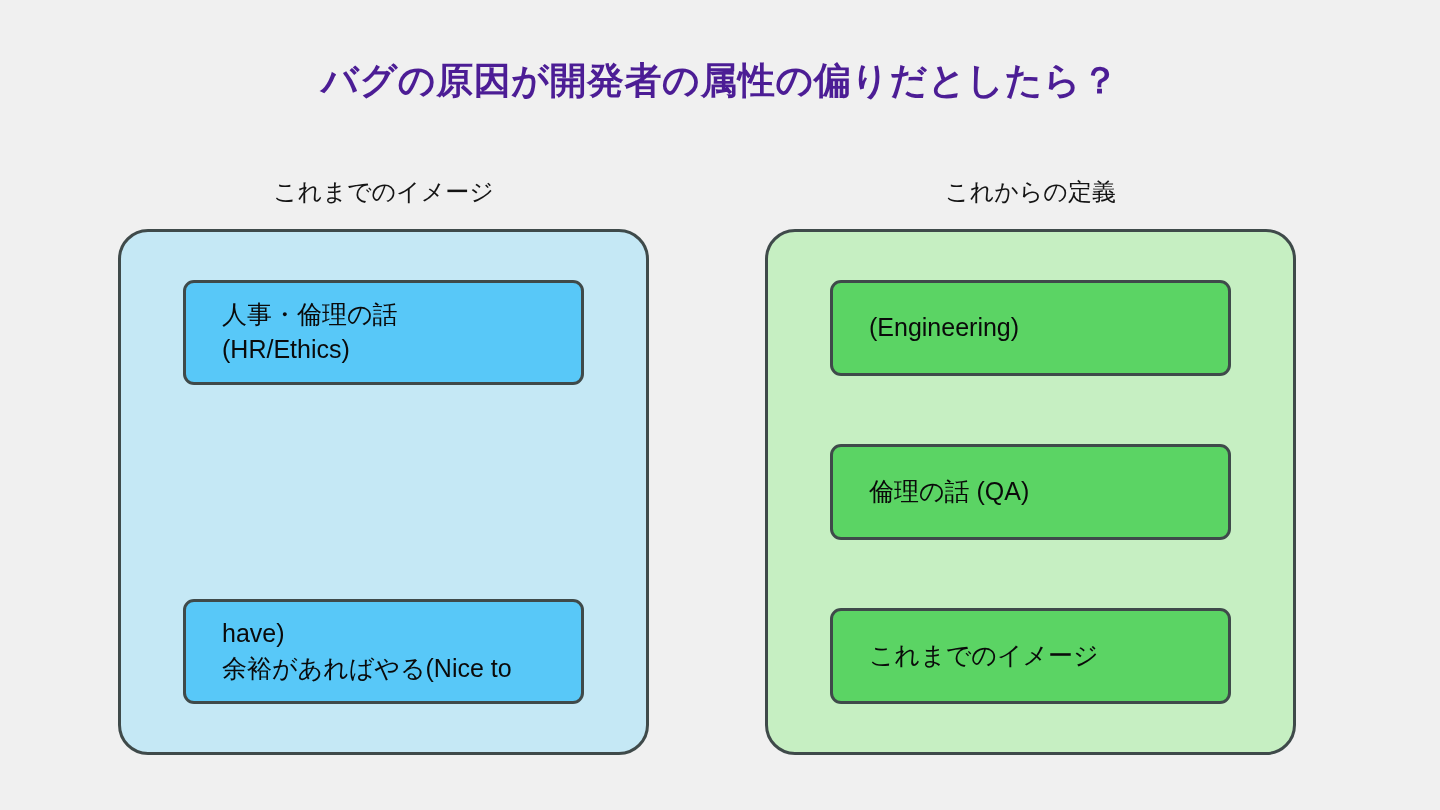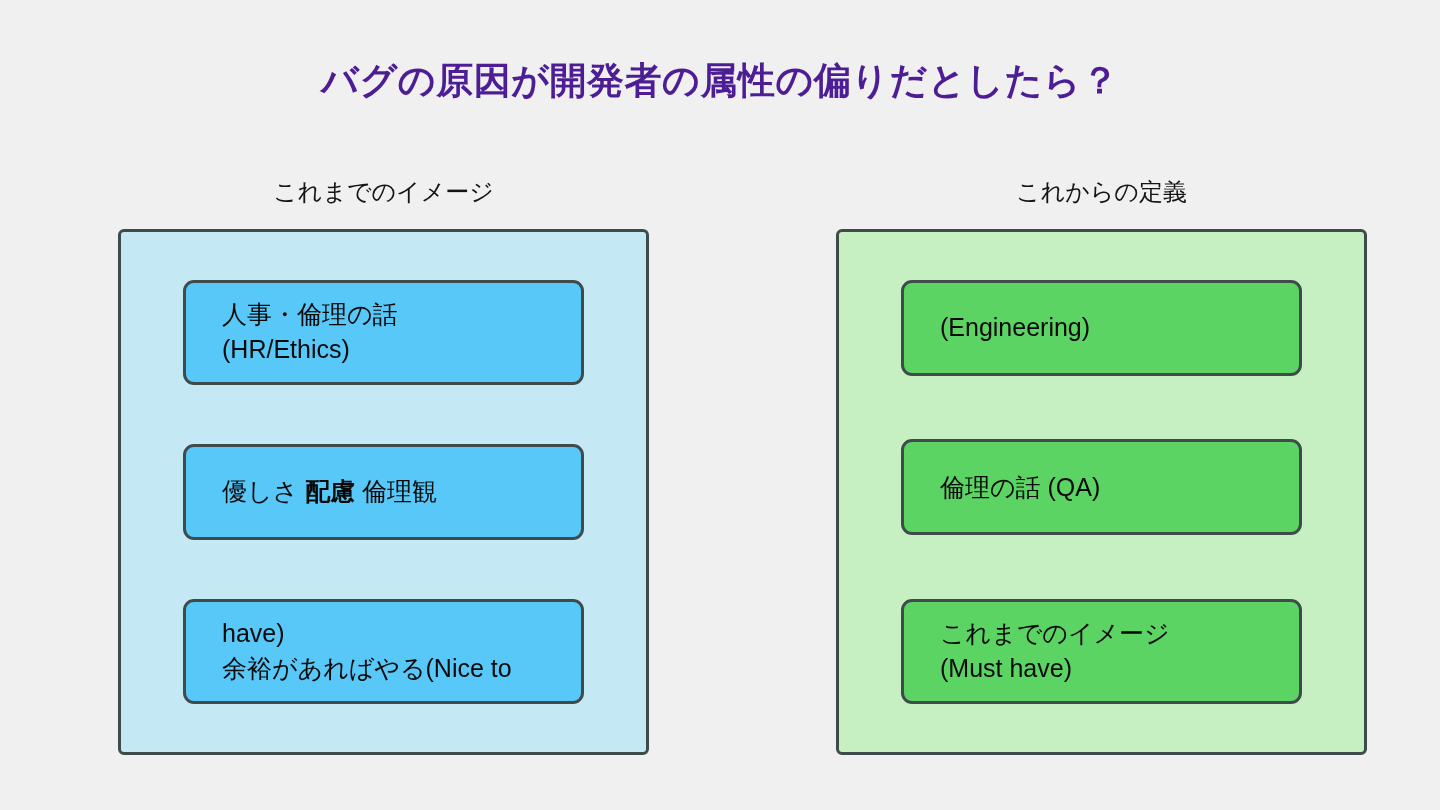--- a/index.html
+++ b/index.html
@@ -45,37 +45,37 @@
     top: 0;
     width: 1440px;
     height: 630px;
   }
 
   .column {
     position: absolute;
     top: 178px;
   }
   .column.left  { left: 118px;  width: 531px; }
-  .column.right { left: 836px;  width: 531px; }
+  .column.right { left: 765px;  width: 531px; }
 
   .column-header {
     text-align: center;
     font-size: 24px;
     font-weight: 400;
     color: #141414;
     line-height: 1.2;
     margin-bottom: 22px;
     white-space: nowrap;
   }
 
   .panel {
     box-sizing: border-box;
     height: 526px;
     border: 3px solid #3f4a4a;
-    border-radius: 6px;
+    border-radius: 30px;
     padding: 48px 62px 48px 62px;
     display: flex;
     flex-direction: column;
     justify-content: space-between;
   }
   .panel.blue  { background: #c5e8f5; }
   .panel.green { background: #c6efc2; }
 
   .card {
     box-sizing: border-box;
@@ -107,23 +107,20 @@
 
     <div class="column left">
       <div class="column-header">これまでのイメージ</div>
       <div class="panel blue">
 
         <div class="card blue">
           <span class="card-line">人事・倫理の話</span>
           <span class="card-line">(HR/Ethics)</span>
         </div>
 
-        <div class="card blue">
-          <span class="card-line"><span>優しさ </span><b>配慮</b><span> 倫理観</span></span>
-        </div>
 
         <div class="card blue">
           <span class="card-line">have)</span>
           <span class="card-line">余裕があればやる(Nice to</span>
         </div>
 
       </div>
     </div>
 
     <div class="column right">
@@ -133,20 +130,19 @@
         <div class="card green">
           <span class="card-line">(Engineering)</span>
         </div>
 
         <div class="card green">
           <span class="card-line">倫理の話 (QA)</span>
         </div>
 
         <div class="card green">
           <span class="card-line">これまでのイメージ</span>
-          <span class="card-line">(Must have)</span>
         </div>
 
       </div>
     </div>
 
   </div>
 </div>
 
 </body></html>

